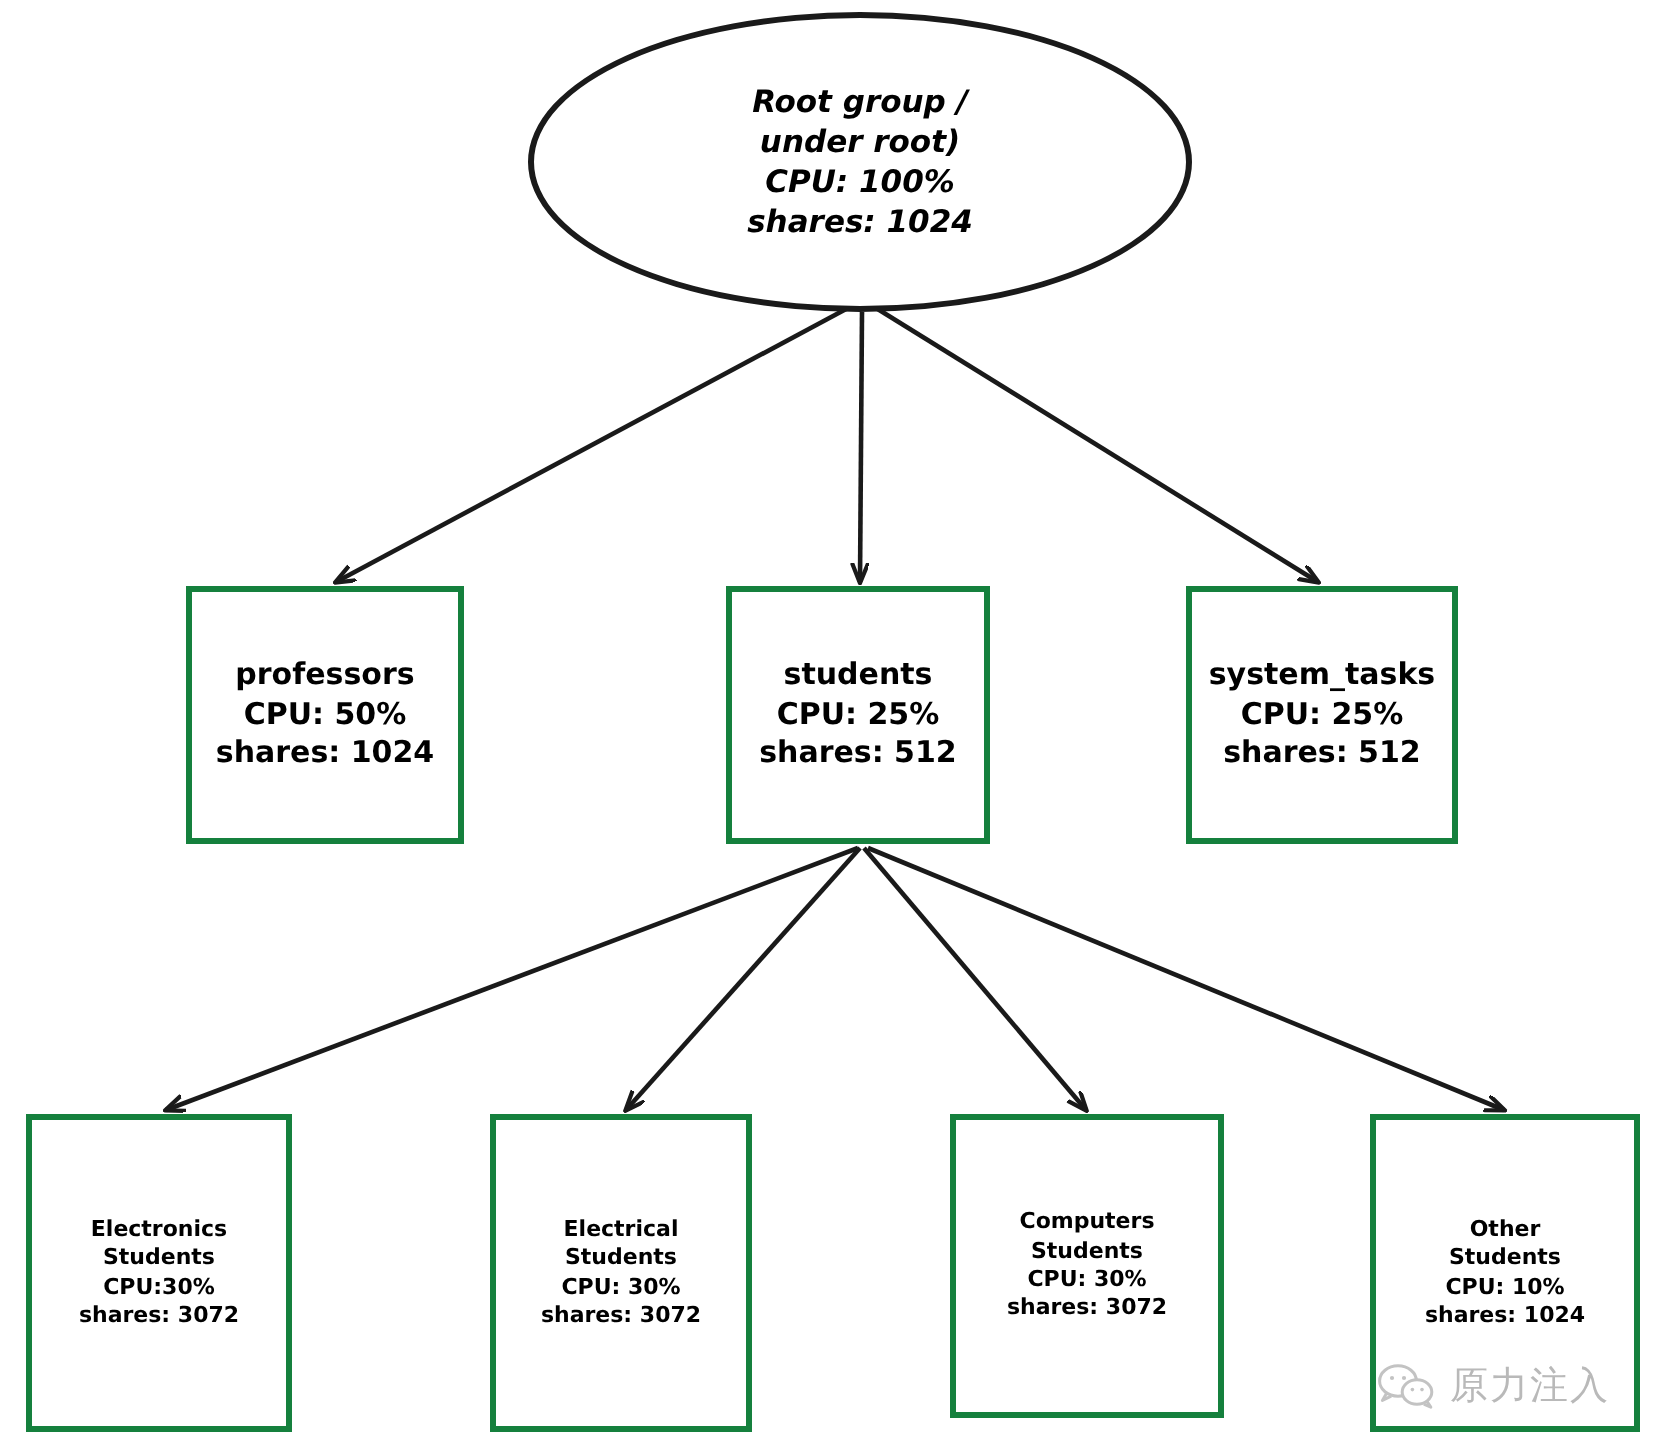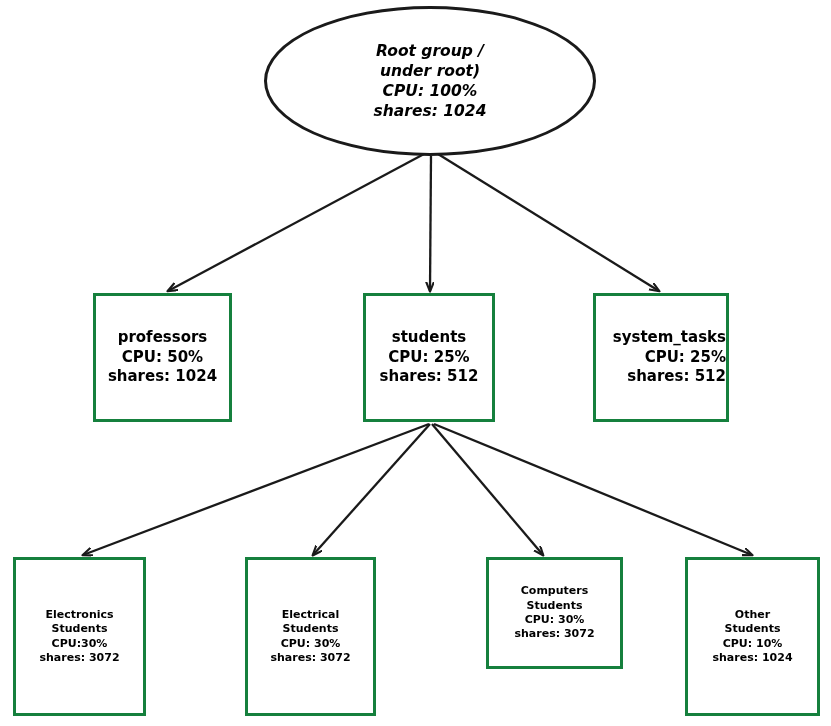--- a/index.html
+++ b/index.html
@@ -118,48 +118,61 @@
     <span class="line">CPU: 50%</span>
     <span class="line">shares: 1024</span>
   </div>
 
   <div class="node node-box mid-node" style="left:363px; top:293px; width:132px; height:129px;">
     <span class="line">students</span>
     <span class="line">CPU: 25%</span>
     <span class="line">shares: 512</span>
   </div>
 
-  <div class="node node-box mid-node" style="left:593px; top:293px; width:136px; height:129px;align-items:flex-end;">
+  <div class="node node-box mid-node" style="left:593px; top:293px; width:136px; height:129px;">
     <span class="line">system_tasks</span>
     <span class="line">CPU: 25%</span>
     <span class="line">shares: 512</span>
   </div>
 
   <div class="node node-box leaf-node" style="left:13px; top:557px; width:133px; height:159px;">
     <span class="line">Electronics</span>
     <span class="line">Students</span>
     <span class="line">CPU:30%</span>
     <span class="line">shares: 3072</span>
   </div>
 
   <div class="node node-box leaf-node" style="left:245px; top:557px; width:131px; height:159px;">
     <span class="line">Electrical</span>
     <span class="line">Students</span>
     <span class="line">CPU: 30%</span>
     <span class="line">shares: 3072</span>
   </div>
 
-  <div class="node node-box leaf-node" style="left:486px; top:557px; width:137px; height:112px;">
+  <div class="node node-box leaf-node" style="left:475px; top:557px; width:137px; height:152px;">
     <span class="line">Computers</span>
     <span class="line">Students</span>
     <span class="line">CPU: 30%</span>
     <span class="line">shares: 3072</span>
   </div>
 
   <div class="node node-box leaf-node" style="left:685px; top:557px; width:135px; height:159px;">
     <span class="line">Other</span>
     <span class="line">Students</span>
     <span class="line">CPU: 10%</span>
     <span class="line">shares: 1024</span>
   </div>
 
+  <div class="watermark">
+    <svg class="wm-icon" width="30" height="24" viewBox="0 0 30 24" xmlns="http://www.w3.org/2000/svg">
+      <ellipse cx="11" cy="9.5" rx="9.2" ry="7.6" fill="none" stroke="#c3c3c3" stroke-width="1.5"></ellipse>
+      <path d="M5.5,15.2 L3.2,19.2 L7.6,17.1" fill="none" stroke="#c3c3c3" stroke-width="1.5" stroke-linejoin="round"></path>
+      <circle cx="8" cy="8" r="1.05" fill="#c3c3c3"></circle>
+      <circle cx="14" cy="8" r="1.05" fill="#c3c3c3"></circle>
+      <ellipse cx="20.5" cy="15" rx="7.4" ry="6.1" fill="#ffffff" stroke="#c3c3c3" stroke-width="1.5"></ellipse>
+      <path d="M25.4,19.6 L27.4,22.6 L23.9,21.1" fill="none" stroke="#c3c3c3" stroke-width="1.5" stroke-linejoin="round"></path>
+      <circle cx="18.2" cy="13.8" r="0.9" fill="#c3c3c3"></circle>
+      <circle cx="23.0" cy="13.8" r="0.9" fill="#c3c3c3"></circle>
+    </svg>
+    <span class="wm-text">原力注入</span>
+  </div>
 
 </div>
 
 </body></html>

